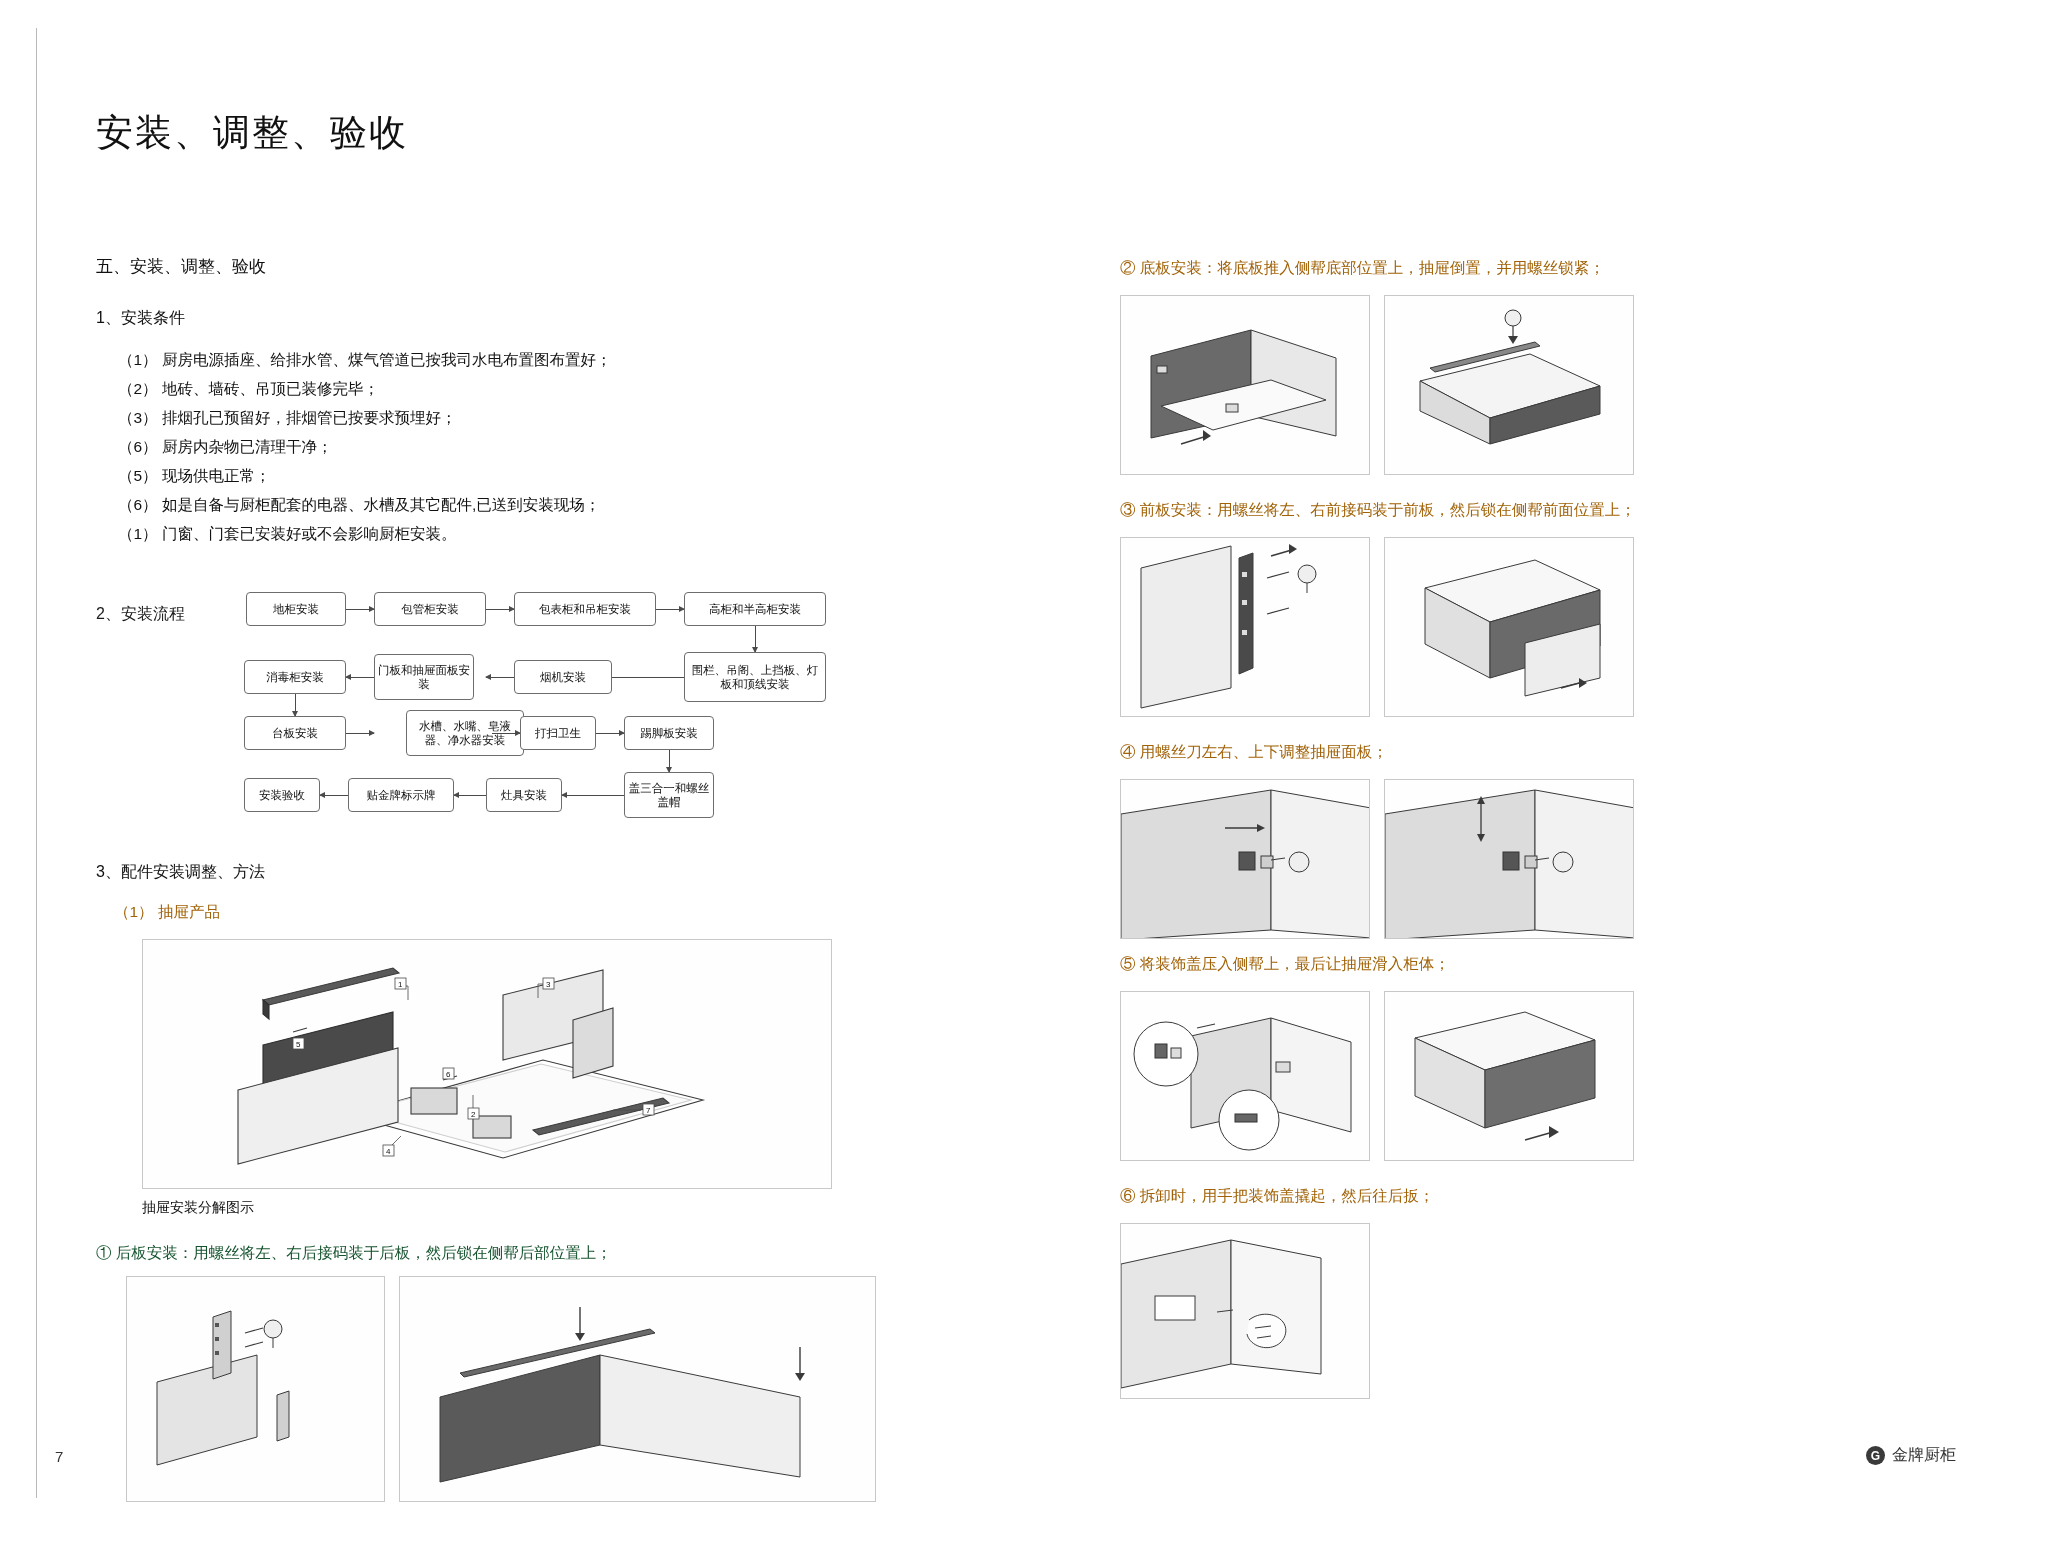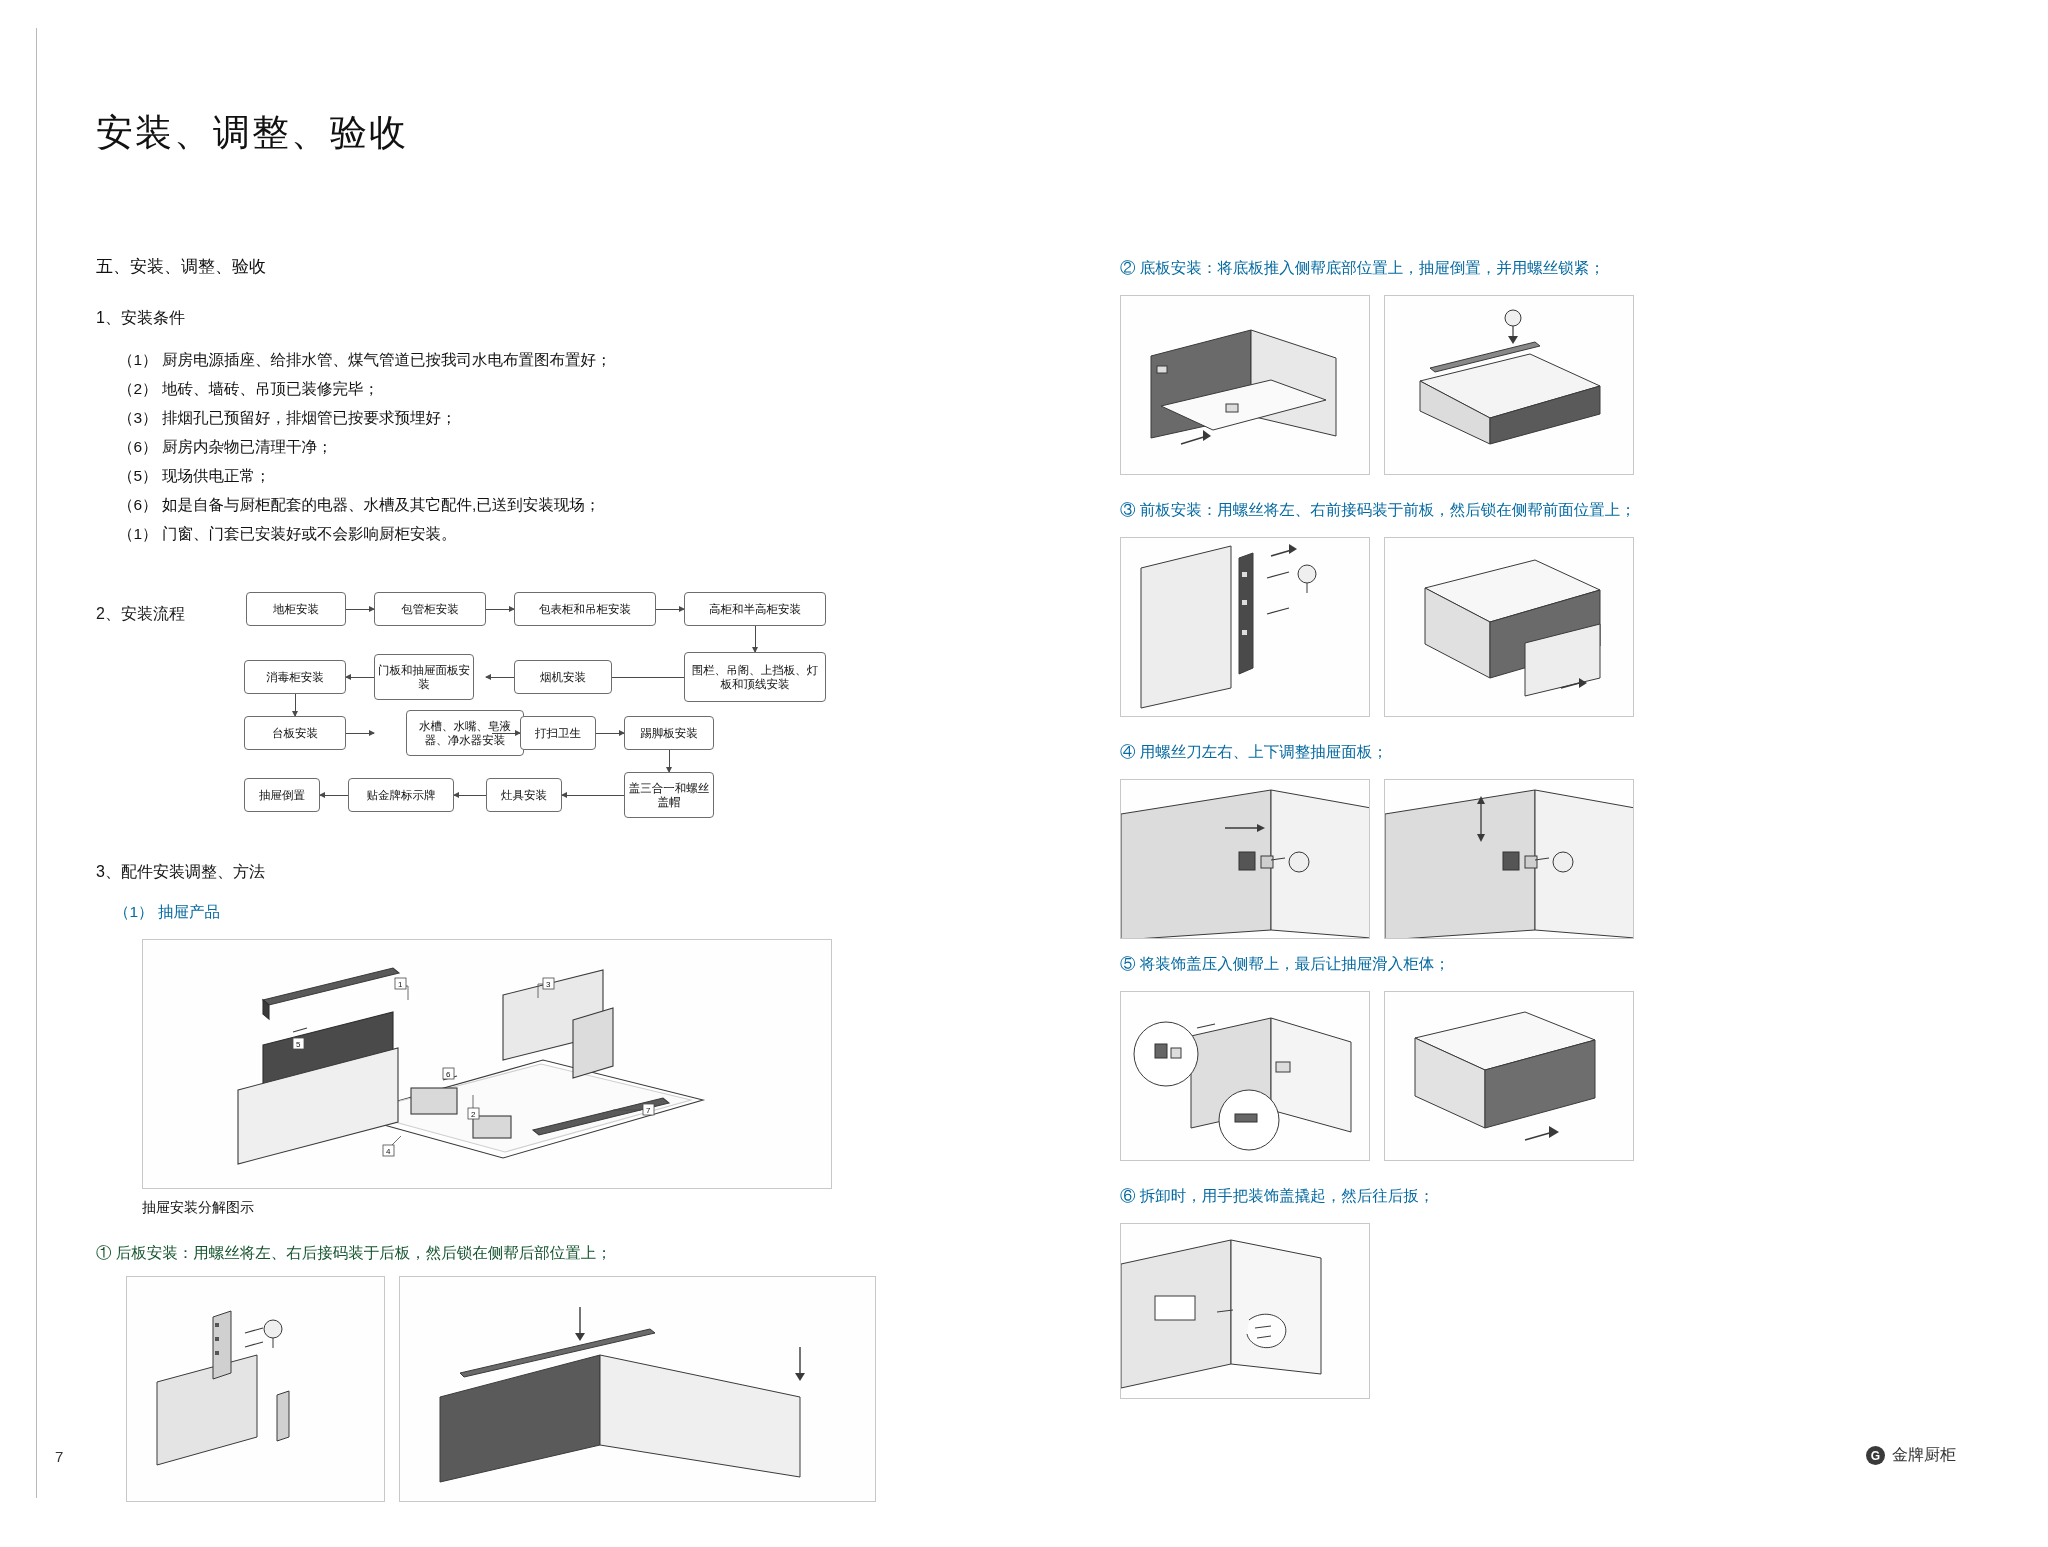--- a/index.html
+++ b/index.html
@@ -58,21 +58,21 @@
     margin-bottom: 16px;
   }
   .line {
     font-size: 15.5px;
     color: #111;
     line-height: 29px;
     padding-left: 22px;
   }
   .small-note {
     font-size: 15.5px;
-    color: #0369a1;
+    color: #a16207;
     line-height: 26px;
   }
   
   .flow-wrap {
     position: relative;
     margin-top: 34px;
     height: 200px;
   }
   .flow-label {
     position: absolute;
@@ -259,21 +259,21 @@
           <i class="head"></i>
         </div>
       <div class="fbox" style="left:390px; top:196px; width:76px; height:34px;">灶具安装</div>
       <div class="farrow h left" style="left:358px; top:213px; width:32px;">
           <i class="head"></i>
         </div>
       <div class="fbox" style="left:252px; top:196px; width:106px; height:34px;">贴金牌标示牌</div>
       <div class="farrow h left" style="left:224px; top:213px; width:28px;">
           <i class="head"></i>
         </div>
-      <div class="fbox" style="left:148px; top:196px; width:76px; height:34px;">抽屉倒置</div>
+      <div class="fbox" style="left:148px; top:196px; width:76px; height:34px;">安装验收</div>
     </div>
 
     <div style="margin-top:80px;">
       <div class="sub-head">3、配件安装调整、方法</div>
       <div class="small-note" style="padding-left:18px;">（1） 抽屉产品</div>
     </div>
 
     <div class="fig" style="margin:14px 0 0 46px; width:690px; height:250px;">
       <svg width="690" height="250" viewBox="0 0 690 250">
         <g fill="none" stroke="#3a3a3a" stroke-width="1.1">

